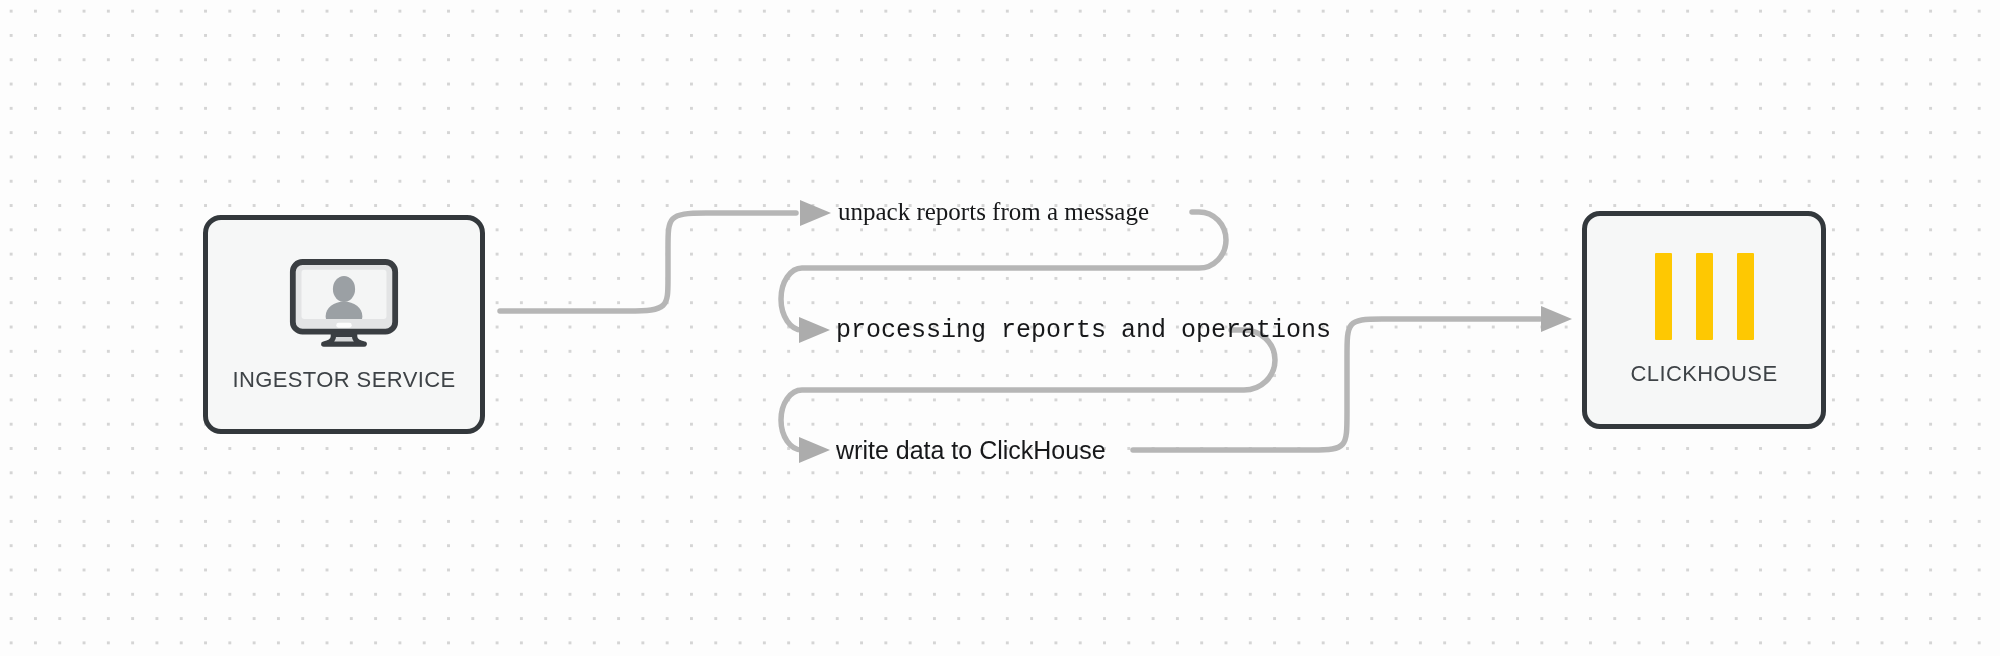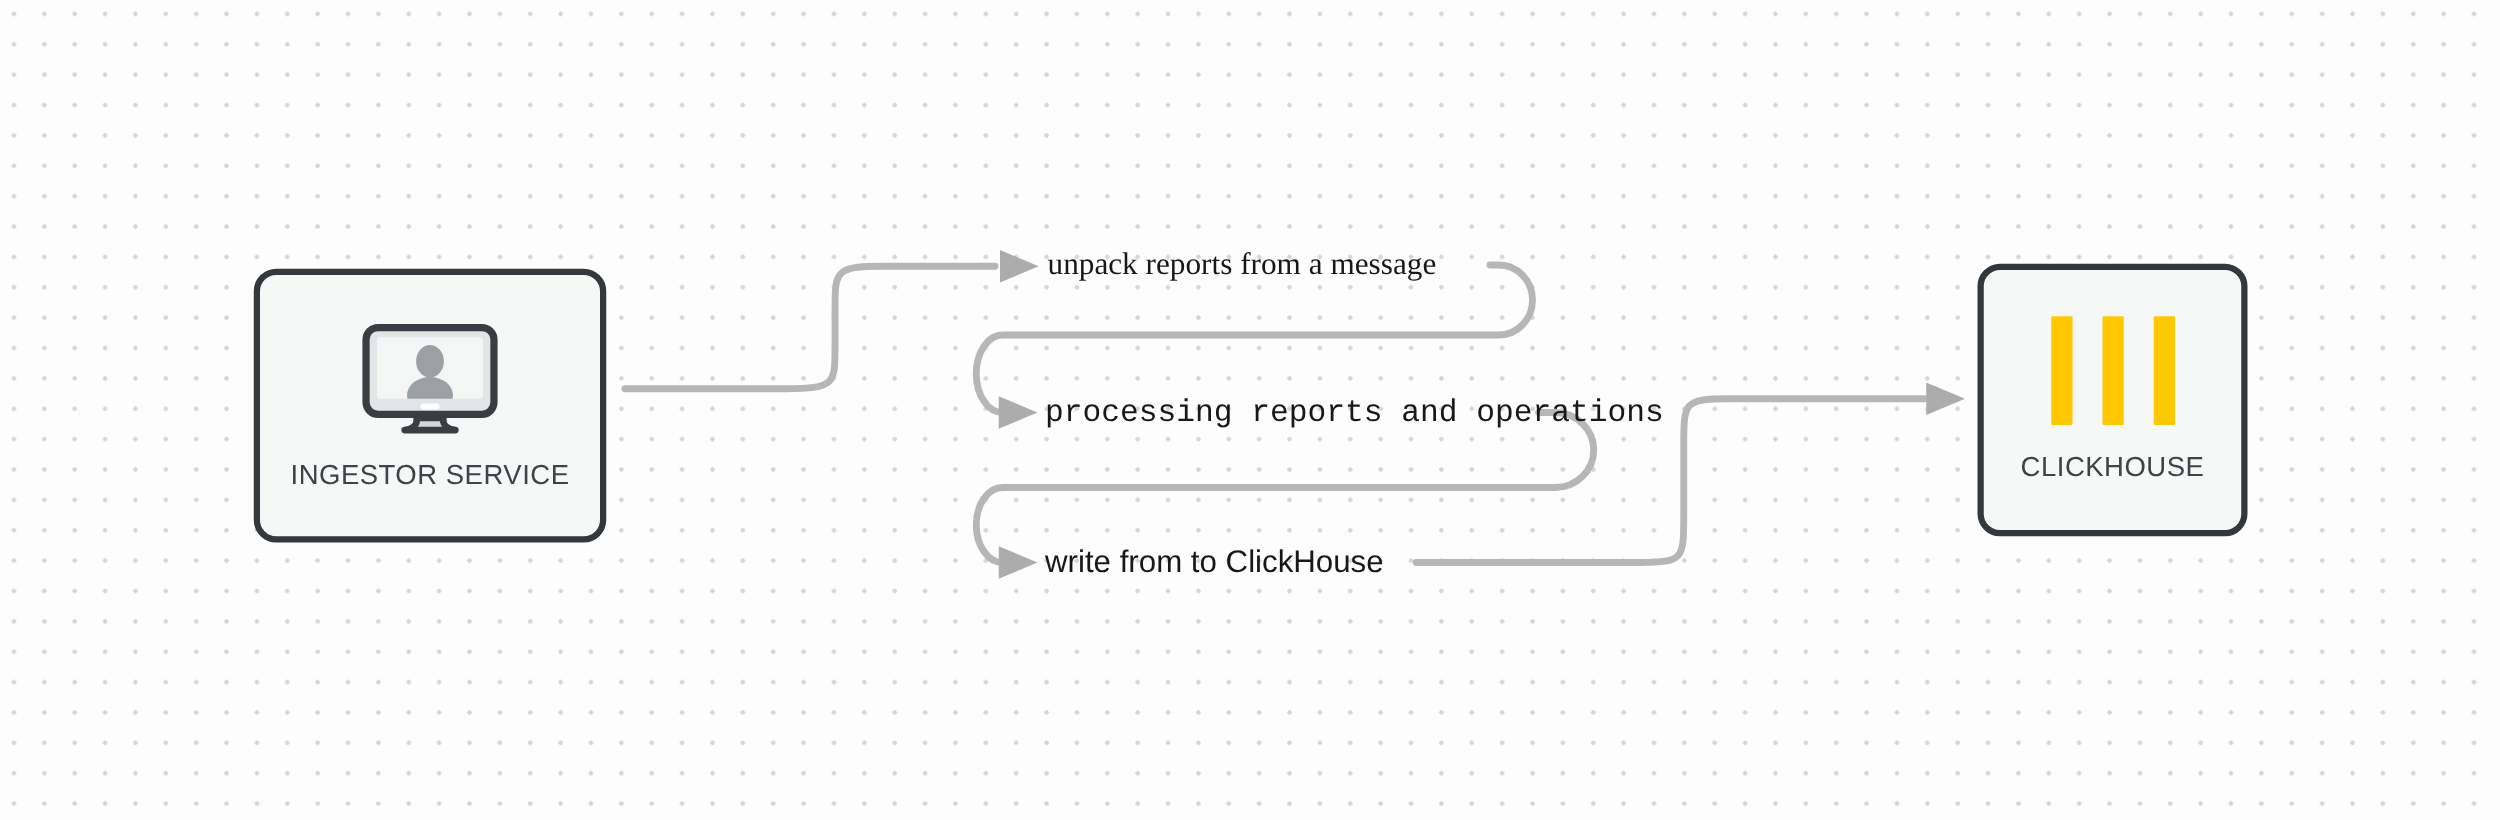--- a/index.html
+++ b/index.html
@@ -21,21 +21,21 @@
     box-sizing:border-box;
     background:#f6f7f7;
     border:5px solid #33383c;
     border-radius:18px;
     display:flex;
     flex-direction:column;
     align-items:center;
     justify-content:center;
   }
   .node-ingestor{left:203px;top:203px;width:282px;height:219px;gap:15px;margin-top:12px;}
-  .node-clickhouse{left:1582px;top:211px;width:216px;height:218px;gap:21px;}
+  .node-clickhouse{left:1582px;top:211px;width:244px;height:218px;gap:21px;}
   .node-label{
     font-size:22px;
     letter-spacing:0.4px;
     color:#3e4347;
     white-space:nowrap;
   }
   .ch-bars{display:flex;gap:24px;}
   .ch-bar{width:17px;height:87px;background:#fec802;border-radius:1px;}
   .connectors{position:absolute;left:0;top:0;}
   .flow-label{
@@ -92,15 +92,15 @@
     <div class="ch-bars">
       <div class="ch-bar"></div>
       <div class="ch-bar"></div>
       <div class="ch-bar"></div>
     </div>
     <div class="node-label">CLICKHOUSE</div>
   </div>
 
   <div class="flow-label flow-label-1">unpack reports from a message</div>
   <div class="flow-label flow-label-2">processing reports and operations</div>
-  <div class="flow-label flow-label-3">write from to ClickHouse</div>
+  <div class="flow-label flow-label-3">write data to ClickHouse</div>
 
 </div>
 
 </body></html>

